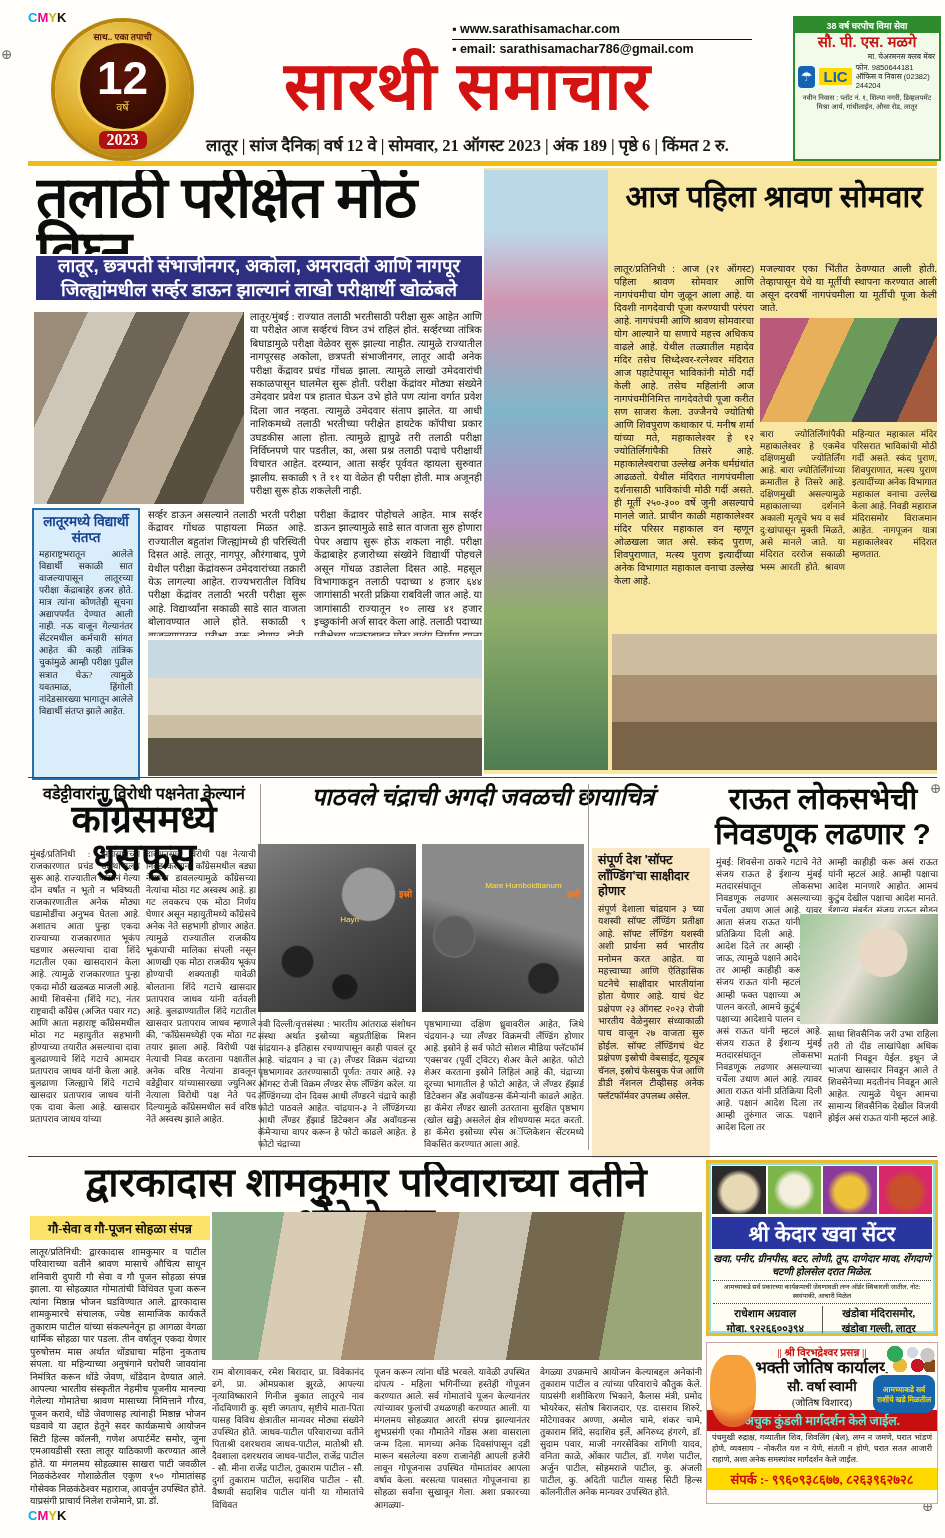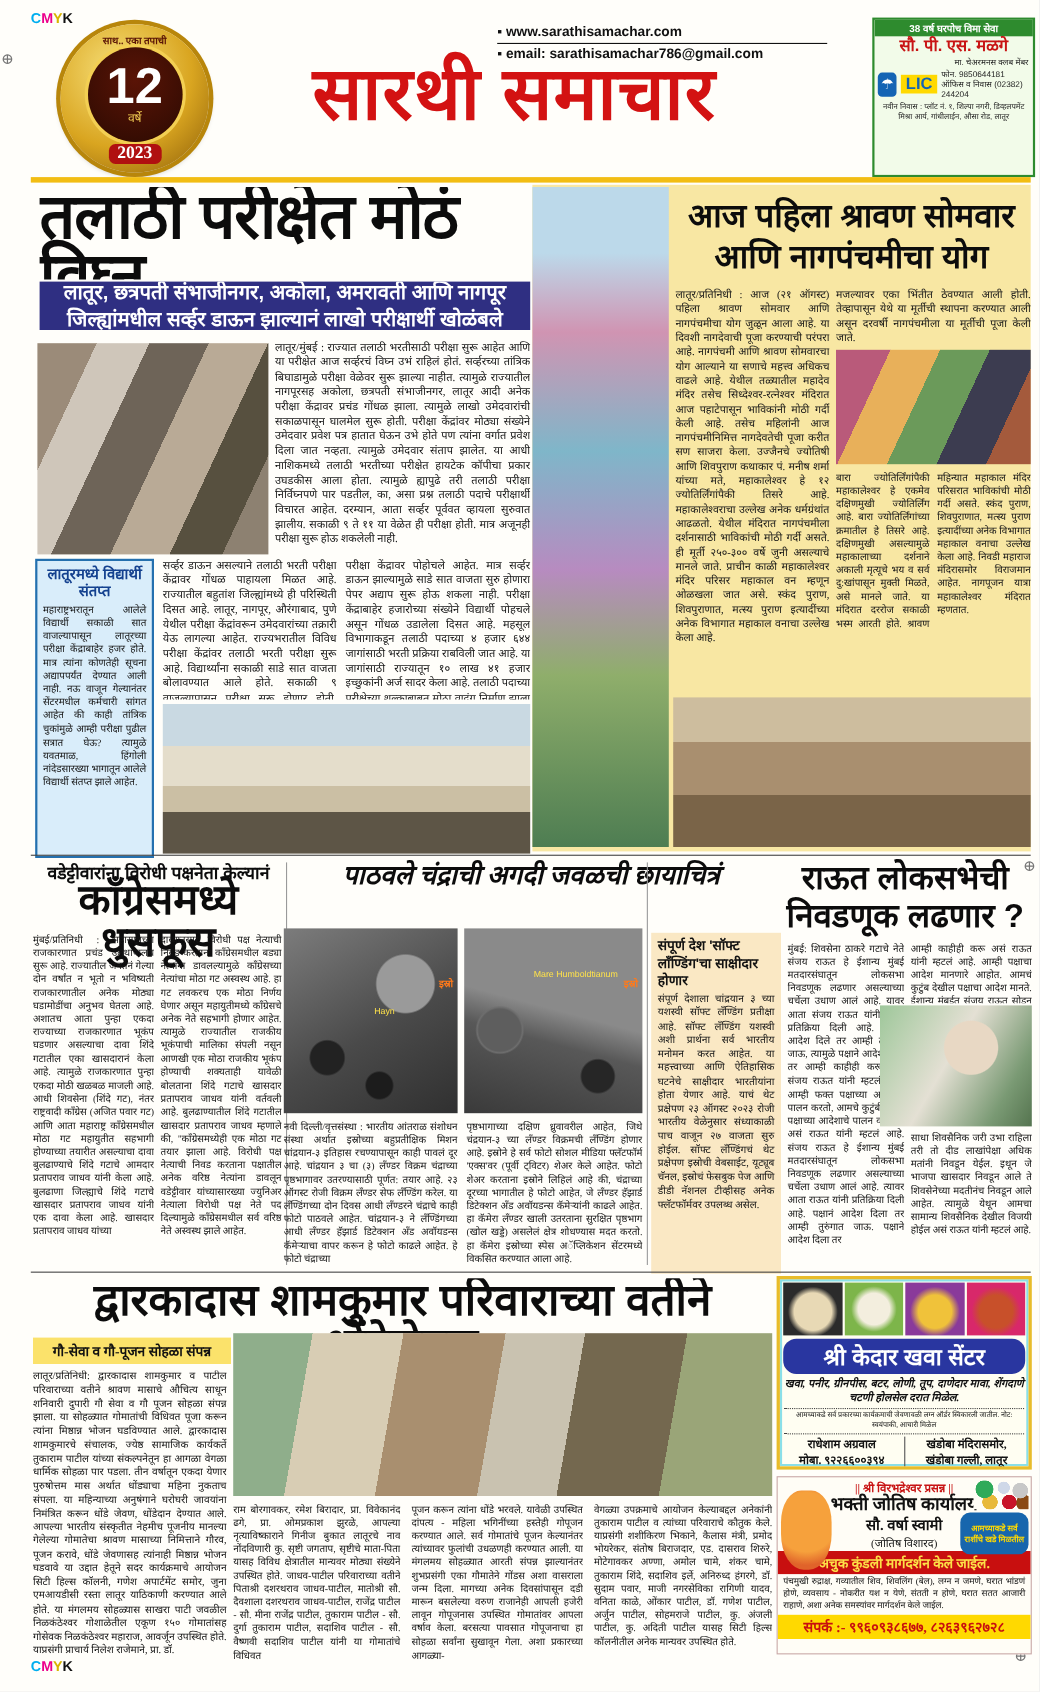--- a/index.html
+++ b/index.html
@@ -61,20 +61,21 @@
     </div>
     <div style="font-size:16px;color:#fff;background:#b01010;padding:0 8px;border-radius:6px;margin-top:2px;font-weight:700;">2023</div>
   </div>
 
   <div class="abs" style="left:452px;top:20px;width:300px;font-family:'Liberation Sans',sans-serif;font-size:12.5px;font-weight:700;line-height:1.5;">
     <div>▪ <span>www.sarathisamachar.com</span></div>
     <div style="border-top:1px solid #111;">▪ <span>email: sarathisamachar786@gmail.com</span></div>
   </div>
 
   <div class="abs masthead-title" style="left:185px;top:52px;width:565px;">सारथी समाचार</div>
+  <div class="abs center" style="left:185px;top:133px;width:565px;font-size:16.5px;font-weight:700;color:#1a1a1a;">लातूर | सांज दैनिक| वर्ष 12 वे | सोमवार, 21 ऑगस्ट 2023 | अंक 189 | पृष्ठे 6 | किंमत 2 रु.</div>
 
   <div class="abs licad ovh" style="left:793px;top:16px;width:144px;height:141px;">
     <div style="background:#2e8b2e;color:#fff;font-size:9px;font-weight:700;text-align:center;padding:1px 0;">38 वर्ष घरपोच विमा सेवा</div>
     <div style="color:#c81414;font-size:15px;font-weight:900;text-align:center;line-height:1.1;margin-top:1px;">सौ. पी. एस. मळगे</div>
     <div style="font-size:7.5px;text-align:right;padding-right:4px;color:#222;">मा. चेअरमनस क्लब मेंबर</div>
     <div style="display:flex;align-items:center;gap:4px;padding:2px 3px;">
       <div style="width:22px;height:22px;background:#1464b4;border-radius:4px;color:#fff;font-size:13px;display:flex;align-items:center;justify-content:center;">☂</div>
       <div style="background:#ffd900;color:#1464b4;font-weight:900;font-size:15px;padding:0 4px;">LIC</div>
       <div style="font-size:7.5px;line-height:1.25;color:#222;">
         <div>फोन. 9850644181</div>
@@ -97,21 +98,20 @@
     <div class="col" style="font-size:9px;margin-top:3px;">महाराष्ट्रभरातून आलेले विद्यार्थी सकाळी सात वाजल्यापासून लातूरच्या परीक्षा केंद्राबाहेर हजर होते. मात्र त्यांना कोणतेही सूचना अद्यापपर्यंत देण्यात आली नाही. नऊ वाजून गेल्यानंतर सेंटरमधील कर्मचारी सांगत आहेत की काही तांत्रिक चुकांमुळे आम्ही परीक्षा पुढील सत्रात घेऊ? त्यामुळे यवतमाळ, हिंगोली नांदेडसारख्या भागातून आलेले विद्यार्थी संतप्त झाले आहेत.</div>
   </div>
   <div class="abs col ovh" style="left:148px;top:508px;width:158px;height:128px;">सर्व्हर डाऊन असल्याने तलाठी भरती परीक्षा केंद्रावर गोंधळ पाहायला मिळत आहे. राज्यातील बहुतांश जिल्ह्यांमध्ये ही परिस्थिती दिसत आहे. लातूर, नागपूर, औरंगाबाद, पुणे येथील परीक्षा केंद्रांवरून उमेदवारांच्या तक्रारी येऊ लागल्या आहेत. राज्यभरातील विविध परीक्षा केंद्रांवर तलाठी भरती परीक्षा सुरू आहे. विद्यार्थ्यांना सकाळी साडे सात वाजता बोलावण्यात आले होते. सकाळी ९ वाजल्यापासून परीक्षा सुरू होणार होती. दरम्यान अनेक केंद्रांवर सर्व्हर डाऊन झाल्यानं परीक्षा खोळंबल्या आहेत. विविध जिल्ह्यातून विद्यार्थी</div>
   <div class="abs col ovh" style="left:314px;top:508px;width:168px;height:128px;">परीक्षा केंद्रावर पोहोचले आहेत. मात्र सर्व्हर डाऊन झाल्यामुळे साडे सात वाजता सुरु होणारा पेपर अद्याप सुरू होऊ शकला नाही. परीक्षा केंद्राबाहेर हजारोच्या संख्येने विद्यार्थी पोहचले असून गोंधळ उडालेला दिसत आहे. महसूल विभागाकडून तलाठी पदाच्या ४ हजार ६४४ जागांसाठी भरती प्रक्रिया राबविली जात आहे. या जागांसाठी राज्यातून १० लाख ४१ हजार इच्छुकांनी अर्ज सादर केला आहे. तलाठी पदाच्या परीक्षेच्या शुल्काबाबत मोठा वादंग निर्माण झाला होता. आता ऐन परीक्षेच्या वेळी मात्र सर्व्हर डाऊन असल्यानं हजारो विद्यार्थ्यांचा खोळंबा झाला आहे.</div>
   <div class="abs photo ovh" style="left:148px;top:640px;width:334px;height:136px;background:linear-gradient(180deg,#c9d9e2 0 28%,#e4ddcb 28% 55%,#cbbfa4 55% 72%,#5d5546 72%);"></div>
 
   <div class="abs yellowbg" style="left:484px;top:168px;width:453px;height:606px;"></div>
   <div class="abs photo ovh" style="left:484px;top:170px;width:124px;height:600px;background:linear-gradient(180deg,#bcd9ea 0 10%,#d094b2 22%,#7fb6c9 40%,#b78bc0 58%,#8fae6b 74%,#4e7d52 100%);"></div>
   <div class="abs hl center" style="left:614px;top:178px;width:320px;font-size:30px;font-weight:700;line-height:1.25;">
     <div>आज पहिला श्रावण सोमवार</div>
-    <div>आणि नागपंचमीचा योग</div>
   </div>
   <div class="abs col ovh" style="left:614px;top:262px;width:140px;height:370px;font-size:9.7px;">लातूर/प्रतिनिधी : आज (२१ ऑगस्ट) पहिला श्रावण सोमवार आणि नागपंचमीचा योग जुळून आला आहे. या दिवशी नागदेवाची पूजा करण्याची परंपरा आहे. नागपंचमी आणि श्रावण सोमवारचा योग आल्याने या सणाचे महत्त्व अधिकच वाढले आहे. येथील तळ्यातील महादेव मंदिर तसेच सिध्देश्वर-रत्नेश्वर मंदिरात आज पहाटेपासून भाविकांनी मोठी गर्दी केली आहे. तसेच महिलांनी आज नागपंचमीनिमित्त नागदेवतेची पूजा करीत सण साजरा केला. उज्जैनचे ज्योतिषी आणि शिवपुराण कथाकार पं. मनीष शर्मा यांच्या मते, महाकालेश्वर हे १२ ज्योतिर्लिंगांपैकी तिसरे आहे. महाकालेश्वराचा उल्लेख अनेक धर्मग्रंथांत आढळतो. येथील मंदिरात नागपंचमीला दर्शनासाठी भाविकांची मोठी गर्दी असते. ही मूर्ती २५०-३०० वर्षे जुनी असल्याचे मानले जाते. प्राचीन काळी महाकालेश्वर मंदिर परिसर महाकाल वन म्हणून ओळखला जात असे. स्कंद पुराण, शिवपुराणात, मत्स्य पुराण इत्यादींच्या अनेक विभागात महाकाल वनाचा उल्लेख केला आहे.</div>
   <div class="abs col ovh" style="left:760px;top:262px;width:177px;height:54px;font-size:9.7px;">मजल्यावर एका भिंतीत ठेवण्यात आली होती. तेव्हापासून येथे या मूर्तीची स्थापना करण्यात आली असून दरवर्षी नागपंचमीला या मूर्तीची पूजा केली जाते.</div>
   <div class="abs photo ovh" style="left:760px;top:318px;width:177px;height:104px;background:linear-gradient(115deg,#b95a7a 0 22%,#e8b05a 22% 42%,#6b9a5a 42% 62%,#3c3c50 62% 82%,#a45a3c 82%);"></div>
   <div class="abs col ovh col2" style="left:760px;top:428px;width:177px;height:202px;font-size:9px;">बारा ज्योतिर्लिंगांपैकी महाकालेश्वर हे एकमेव दक्षिणमुखी ज्योतिर्लिंग आहे. बारा ज्योतिर्लिंगांच्या क्रमातील हे तिसरे आहे. दक्षिणमुखी असल्यामुळे महाकालाच्या दर्शनाने अकाली मृत्यूचे भय व सर्व दु:खांपासून मुक्ती मिळते, असे मानले जाते. या मंदिरात दररोज सकाळी भस्म आरती होते. श्रावण महिन्यात महाकाल मंदिर परिसरात भाविकांची मोठी गर्दी असते. स्कंद पुराण, शिवपुराणात, मत्स्य पुराण इत्यादींच्या अनेक विभागात महाकाल वनाचा उल्लेख केला आहे. निवडी महाराज मंदिरासमोर विराजमान आहेत. नागपूजन यात्रा महाकालेश्वर मंदिरात म्हणतात.</div>
   <div class="abs photo ovh" style="left:612px;top:634px;width:325px;height:136px;background:linear-gradient(180deg,#cdbd9e 0 30%,#a98f6f 30% 65%,#7a6448 65%);"></div>
 
   <div class="abs hline" style="left:28px;top:777px;width:909px;"></div>
 
   <div class="abs hl center" style="left:30px;top:782px;width:228px;font-size:16px;font-weight:700;">वडेट्टीवारांना विरोधी पक्षनेता केल्यानं</div>
@@ -158,21 +158,21 @@
   <div class="abs col ovh" style="left:374px;top:1366px;width:156px;height:172px;font-size:9px;">पूजन करून त्यांना धोंडे भरवले. यावेळी उपस्थित दांपत्य - महिला भगिनींच्या हस्तेही गोपूजन करण्यात आले. सर्व गोमातांचे पूजन केल्यानंतर त्यांच्यावर फुलांची उधळणही करण्यात आली. या मंगलमय सोहळ्यात आरती संपन्न झाल्यानंतर शुभप्रसंगी एका गौमातेने गोंडस अशा वासराला जन्म दिला. मागच्या अनेक दिवसांपासून दडी मारून बसलेल्या वरुण राजानेही आपली हजेरी लावून गोपूजनास उपस्थित गोमातांवर आपला वर्षाव केला. बरसत्या पावसात गोपूजनाचा हा सोहळा सर्वांना सुखावून गेला. अशा प्रकारच्या आगळ्या-</div>
   <div class="abs col ovh" style="left:540px;top:1366px;width:162px;height:172px;font-size:9px;">वेगळ्या उपक्रमाचे आयोजन केल्याबद्दल अनेकांनी तुकाराम पाटील व त्यांच्या परिवाराचे कौतुक केले. याप्रसंगी शशीकिरण भिकाने, कैलास मंत्री, प्रमोद भोयरेकर, संतोष बिराजदार, एड. दासराव शिरुरे, मोटेगावकर अण्णा, अमोल चामे, शंकर चामे, तुकाराम शिंदे, सदाशिव इर्ले, अनिरुध्द हंगरगे, डॉ. सुदाम पवार, माजी नगरसेविका रागिणी यादव, वनिता काळे, ओंकार पाटील, डॉ. गणेश पाटील, अर्जुन पाटील, सोहमराजे पाटील, कु. अंजली पाटील, कु. अदिती पाटील यासह सिटी हिल्स कॉलनीतील अनेक मान्यवर उपस्थित होते.</div>
 
   <div class="abs ovh" style="left:706px;top:1160px;width:232px;height:176px;border:3px solid #e8bc2a;box-sizing:border-box;background:#fffef2;box-shadow:inset 0 0 0 2px #8adfe8;">
     <div style="display:flex;gap:2px;padding:3px 3px 0 3px;">
       <div style="flex:1;height:48px;background:radial-gradient(circle at 50% 55%,#e8d9b5 0 45%,#2b2b2b 60%);"></div>
       <div style="flex:1;height:48px;background:radial-gradient(circle at 50% 50%,#f3eede 0 40%,#7db54a 58%);"></div>
       <div style="flex:1;height:48px;background:radial-gradient(circle at 50% 55%,#f0c23a 0 40%,#8a3a9a 60%);"></div>
       <div style="flex:1;height:48px;background:radial-gradient(circle at 50% 55%,#c8502a 0 40%,#d8286a 60%);"></div>
     </div>
-    <div style="background:#2936a0;color:#fff;font-weight:900;font-size:21px;text-align:center;margin:3px;padding:2px 0;font-family:'Liberation Sans',sans-serif;border-radius:12px;">श्री केदार खवा सेंटर</div>
+    <div style="background:#2936a0;color:#fff;font-weight:900;font-size:21px;text-align:center;margin:3px;padding:2px 0;font-family:'Liberation Sans',sans-serif;">श्री केदार खवा सेंटर</div>
     <div style="font-size:10px;font-weight:700;font-style:italic;text-align:center;line-height:1.3;padding:0 4px;">खवा, पनीर, ग्रीनपीस, बटर, लोणी, तूप, दाणेदार मावा, शेंगदाणे चटणी होलसेल दरात मिळेल.</div>
     <div class="dotline"></div>
     <div style="font-size:6.5px;text-align:center;line-height:1.35;padding:0 6px;">आमच्याकडे सर्व प्रकारच्या कार्यक्रमाची जेवणावळी लग्न ऑर्डर स्विकारली जातील. नोट: स्वयंपाकी, आचारी मिळेल</div>
     <div class="dotline"></div>
     <div style="display:flex;font-weight:700;">
       <div style="flex:1;text-align:center;font-size:10.5px;line-height:1.45;border-right:1px solid #555;">
         <div>राधेशाम अग्रवाल</div>
         <div>मोबा. ९२२६६००३९४</div>
       </div>
       <div style="flex:1;text-align:center;font-size:10.5px;line-height:1.45;">
@@ -183,18 +183,18 @@
   </div>
 
   <div class="abs ovh" style="left:706px;top:1342px;width:232px;height:162px;border:1px solid #c9a8a8;box-sizing:border-box;background:#fffdf6;">
     <div class="abs" style="left:3px;top:12px;width:46px;height:72px;background:radial-gradient(circle at 50% 40%,#f6a13c 0 55%,#e0632a 80%);border-radius:40% 40% 45% 45%;"></div>
     <div class="abs" style="left:178px;top:3px;width:50px;height:26px;background:radial-gradient(circle at 20% 30%,#2faa5a 0 18%,transparent 19%),radial-gradient(circle at 55% 25%,#cfd8e8 0 16%,transparent 17%),radial-gradient(circle at 85% 35%,#c8c8c8 0 15%,transparent 16%),radial-gradient(circle at 30% 75%,#e8b93a 0 17%,transparent 18%),radial-gradient(circle at 65% 75%,#c81428 0 17%,transparent 18%),radial-gradient(circle at 92% 78%,#8a4a14 0 14%,transparent 15%),#fffdf6;"></div>
     <div style="text-align:center;color:#c81414;font-weight:700;font-size:10.5px;margin-top:2px;">|| श्री विरभद्रेश्वर प्रसन्न ||</div>
     <div style="text-align:center;font-weight:900;font-size:16.5px;line-height:1.1;">भक्ती जोतिष कार्यालय</div>
     <div style="text-align:center;font-weight:900;font-size:13.5px;">सौ. वर्षा स्वामी</div>
     <div style="text-align:center;font-size:10px;">(जोतिष विशारद)</div>
     <div class="abs" style="left:166px;top:32px;width:62px;height:38px;background:#1766ad;border-radius:9px;color:#ffd900;font-size:7.5px;font-weight:700;display:flex;align-items:center;justify-content:center;text-align:center;padding:2px;box-sizing:border-box;">आमच्याकडे सर्व राशींचे खडे मिळतील</div>
-    <div style="background:#c80f0f;color:#fde047;font-weight:700;font-size:12.5px;text-align:center;padding:2px 0;margin-top:1px;">अचुक कुंडली मार्गदर्शन केले जाईल.</div>
+    <div style="background:#c80f0f;color:#5eead4;font-weight:700;font-size:12.5px;text-align:center;padding:2px 0;margin-top:1px;">अचुक कुंडली मार्गदर्शन केले जाईल.</div>
     <div style="font-size:8px;line-height:1.35;text-align:justify;padding:2px 5px;">पंचमुखी रुद्राक्ष, गव्यातील शिव, शिवलिंग (बेल), लग्न न जमणे, घरात भांडणं होणे, व्यवसाय - नोकरीत यश न येणे, संतती न होणे, घरात सतत आजारी राहाणे, अशा अनेक समस्यांवर मार्गदर्शन केले जाईल.</div>
     <div style="background:#ffd900;color:#c80f0f;font-weight:900;font-size:13px;text-align:center;padding:2px 0;">संपर्क :- ९९६०९३८६७७, ८२६३९६२७२८</div>
   </div>
 
 </div>
 
 </body></html>

